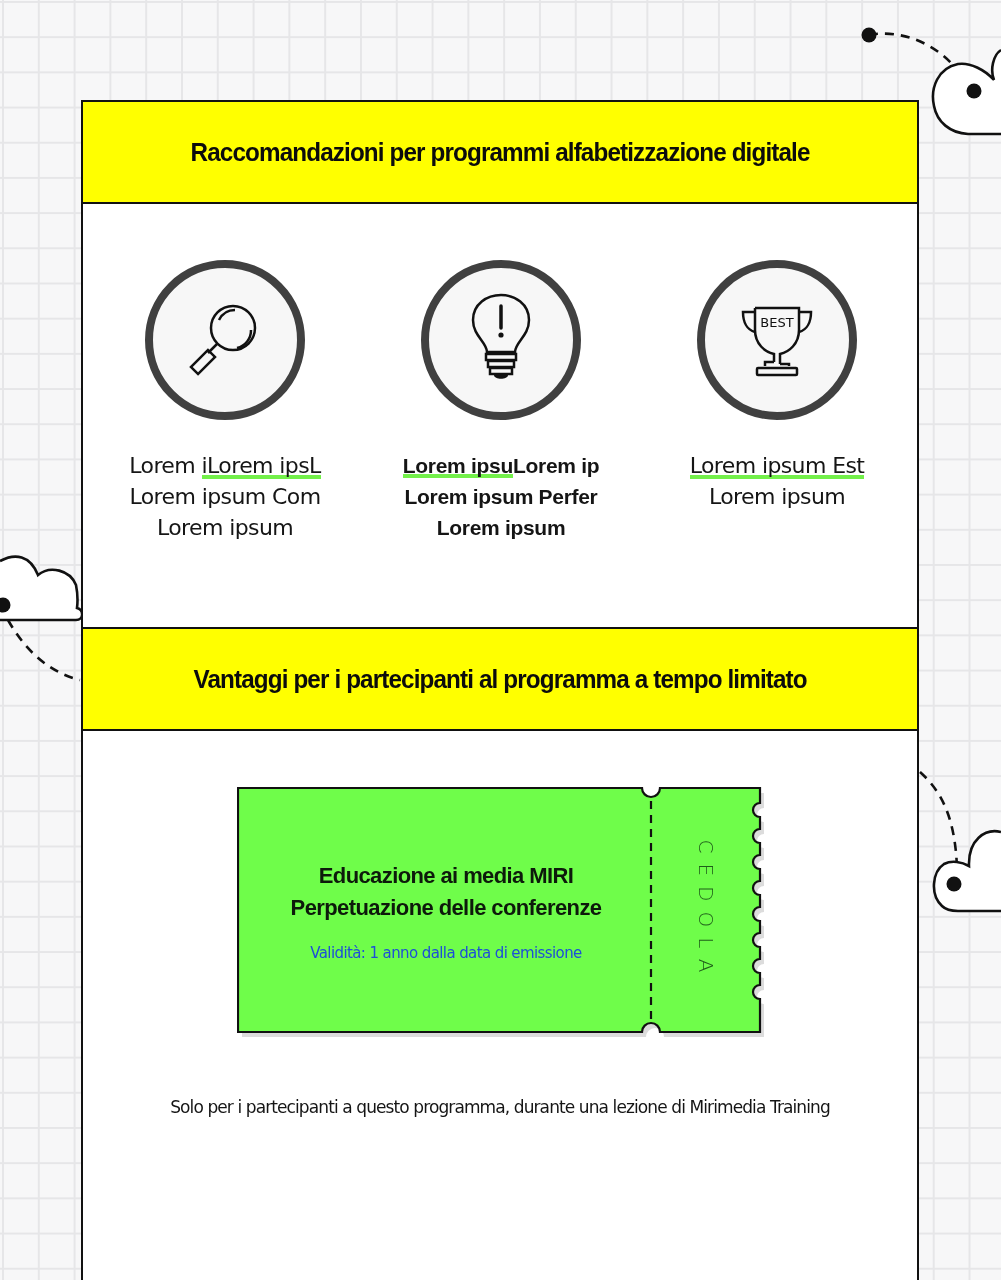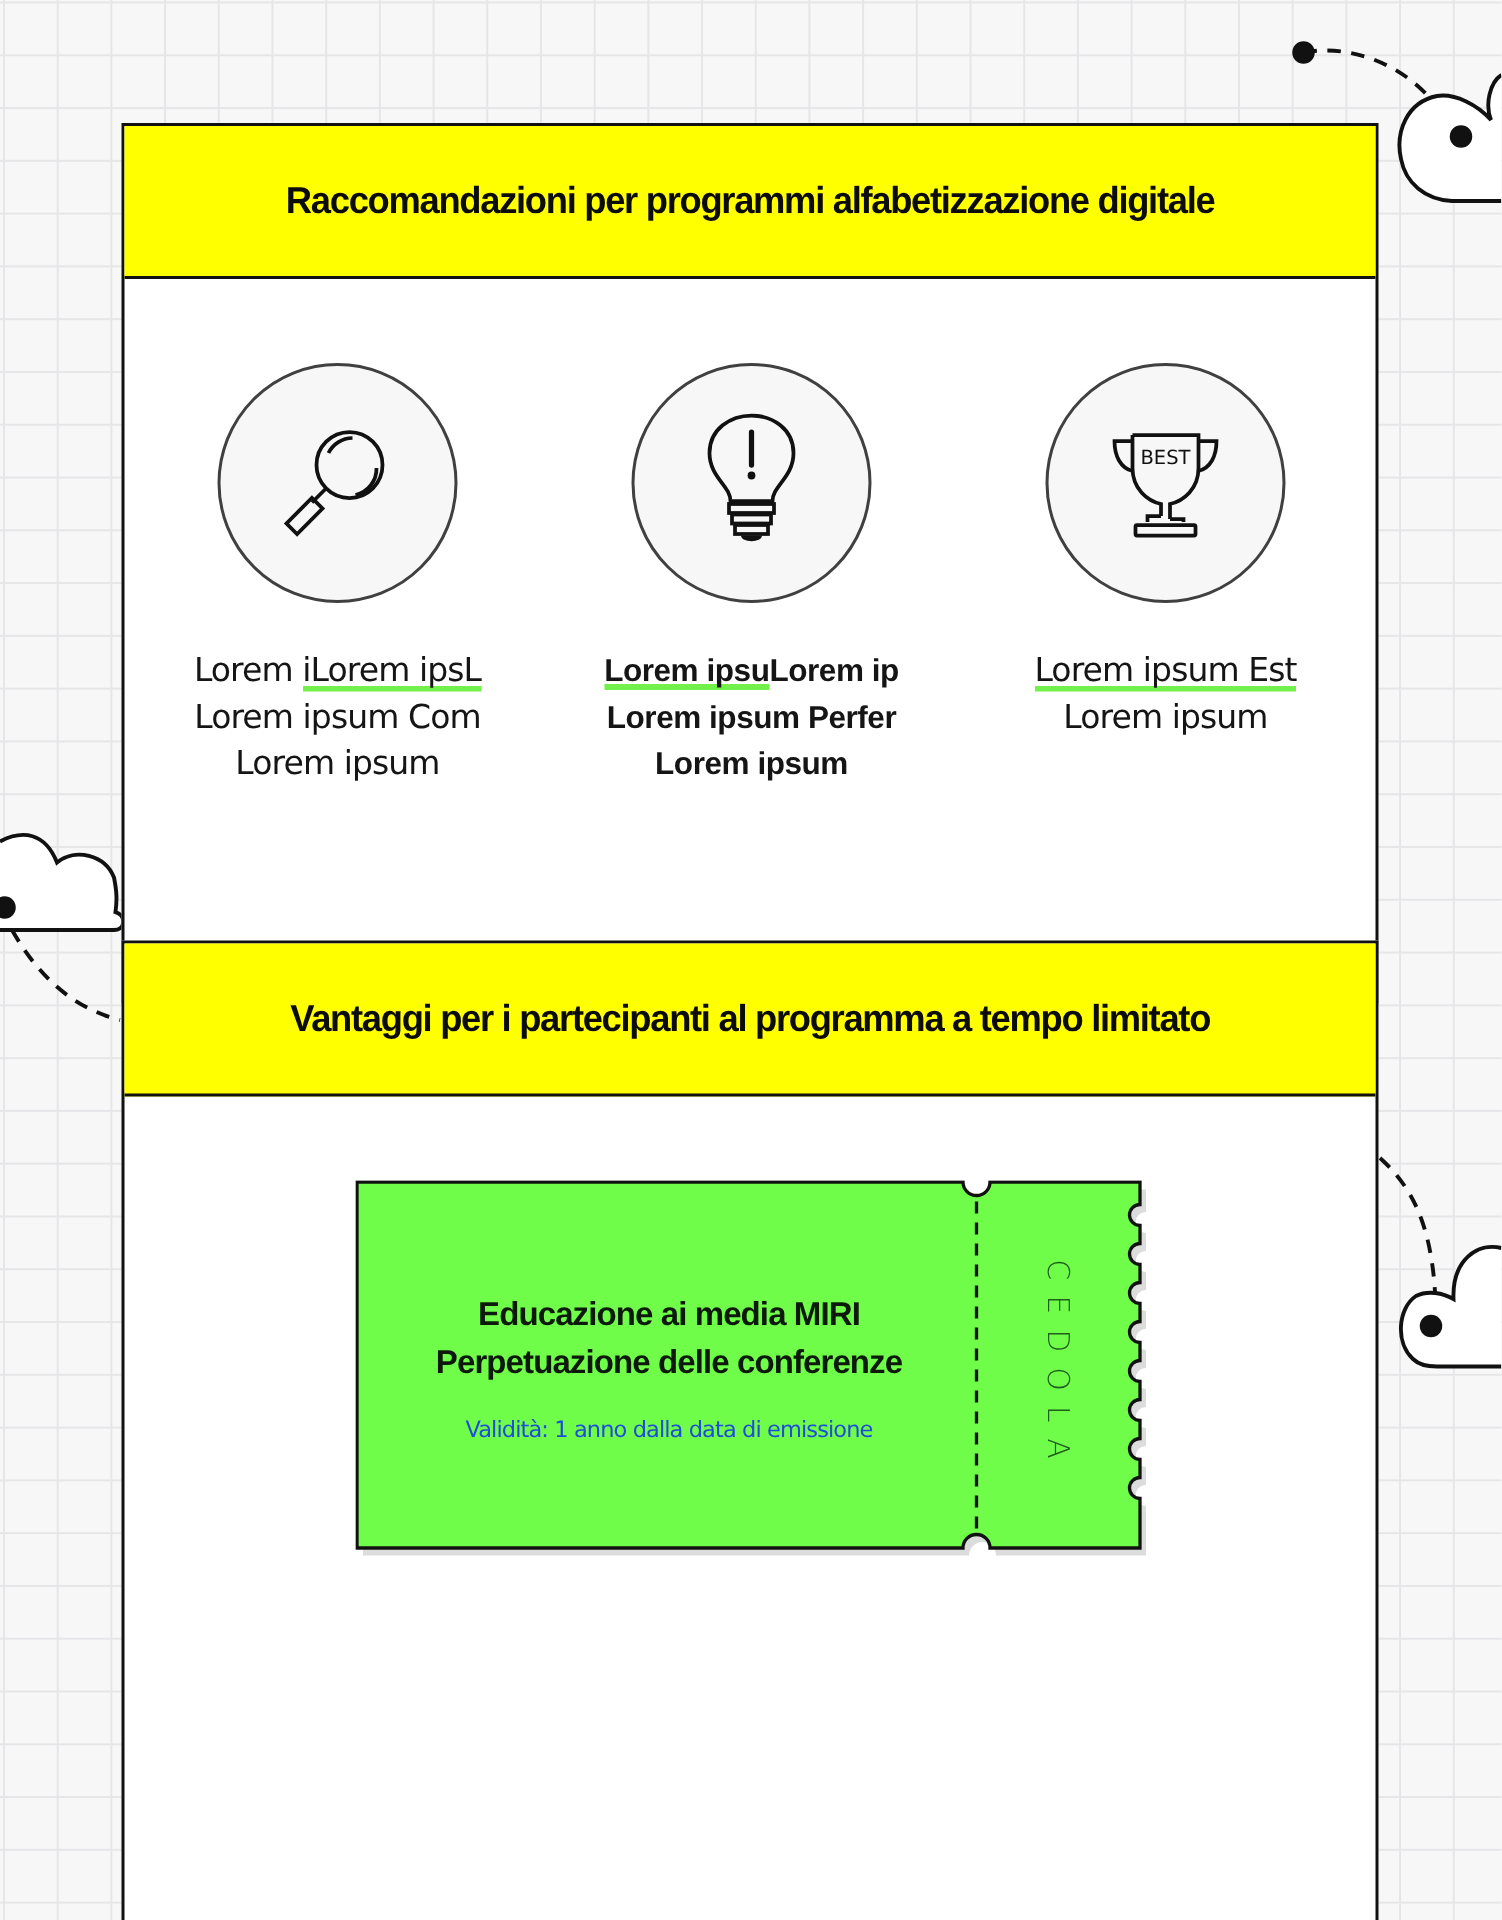--- a/index.html
+++ b/index.html
@@ -29,34 +29,34 @@
     display: flex; align-items: center; justify-content: center;
   }
   .card-title {
     font-family: "Liberation Sans", sans-serif;
     font-weight: 700;
     font-size: 25px;
     letter-spacing: -0.9px;
     color: #0c0c0c;
     transform: scaleX(0.97);
   }
-  #card1 { top: 82px; height: 587px; }
+  #card1 { top: 100px; height: 587px; }
   #card2 { top: 627px; height: 672px; }
 
   .features {
     position: absolute; left: 0; right: 0; top: 104px;
     height: 390px;
   }
   .feature {
     position: absolute; top: 54px; width: 260px;
     display: flex; flex-direction: column; align-items: center;
   }
   .feature .circle {
     width: 160px; height: 160px; border-radius: 50%;
-    border: 2px solid #404040; background: #f7f7f7;
+    border: 8px solid #404040; background: #f7f7f7;
     display: flex; align-items: center; justify-content: center; text-decoration: underline;
   }
   .feature .text {
     margin-top: 30px;
     text-align: center;
     font-size: 22px;
     line-height: 31px;
     color: #151515;
     font-family: "DejaVu Sans", sans-serif;
     letter-spacing: -0.6px;
@@ -201,14 +201,15 @@
         <span class="line">Perpetuazione delle conferenze</span>
       </div>
       <div class="ticket-validity">Validità: 1 anno dalla data di emissione</div>
     </div>
     <div class="ticket-stub">
       <span>CEDOLA</span>
     </div>
   </div>
 
   <div class="note">
+    <span class="line">Solo per i partecipanti a questo programma, durante una lezione di Mirimedia Training</span>
   </div>
 </section>
 
 </body></html>

